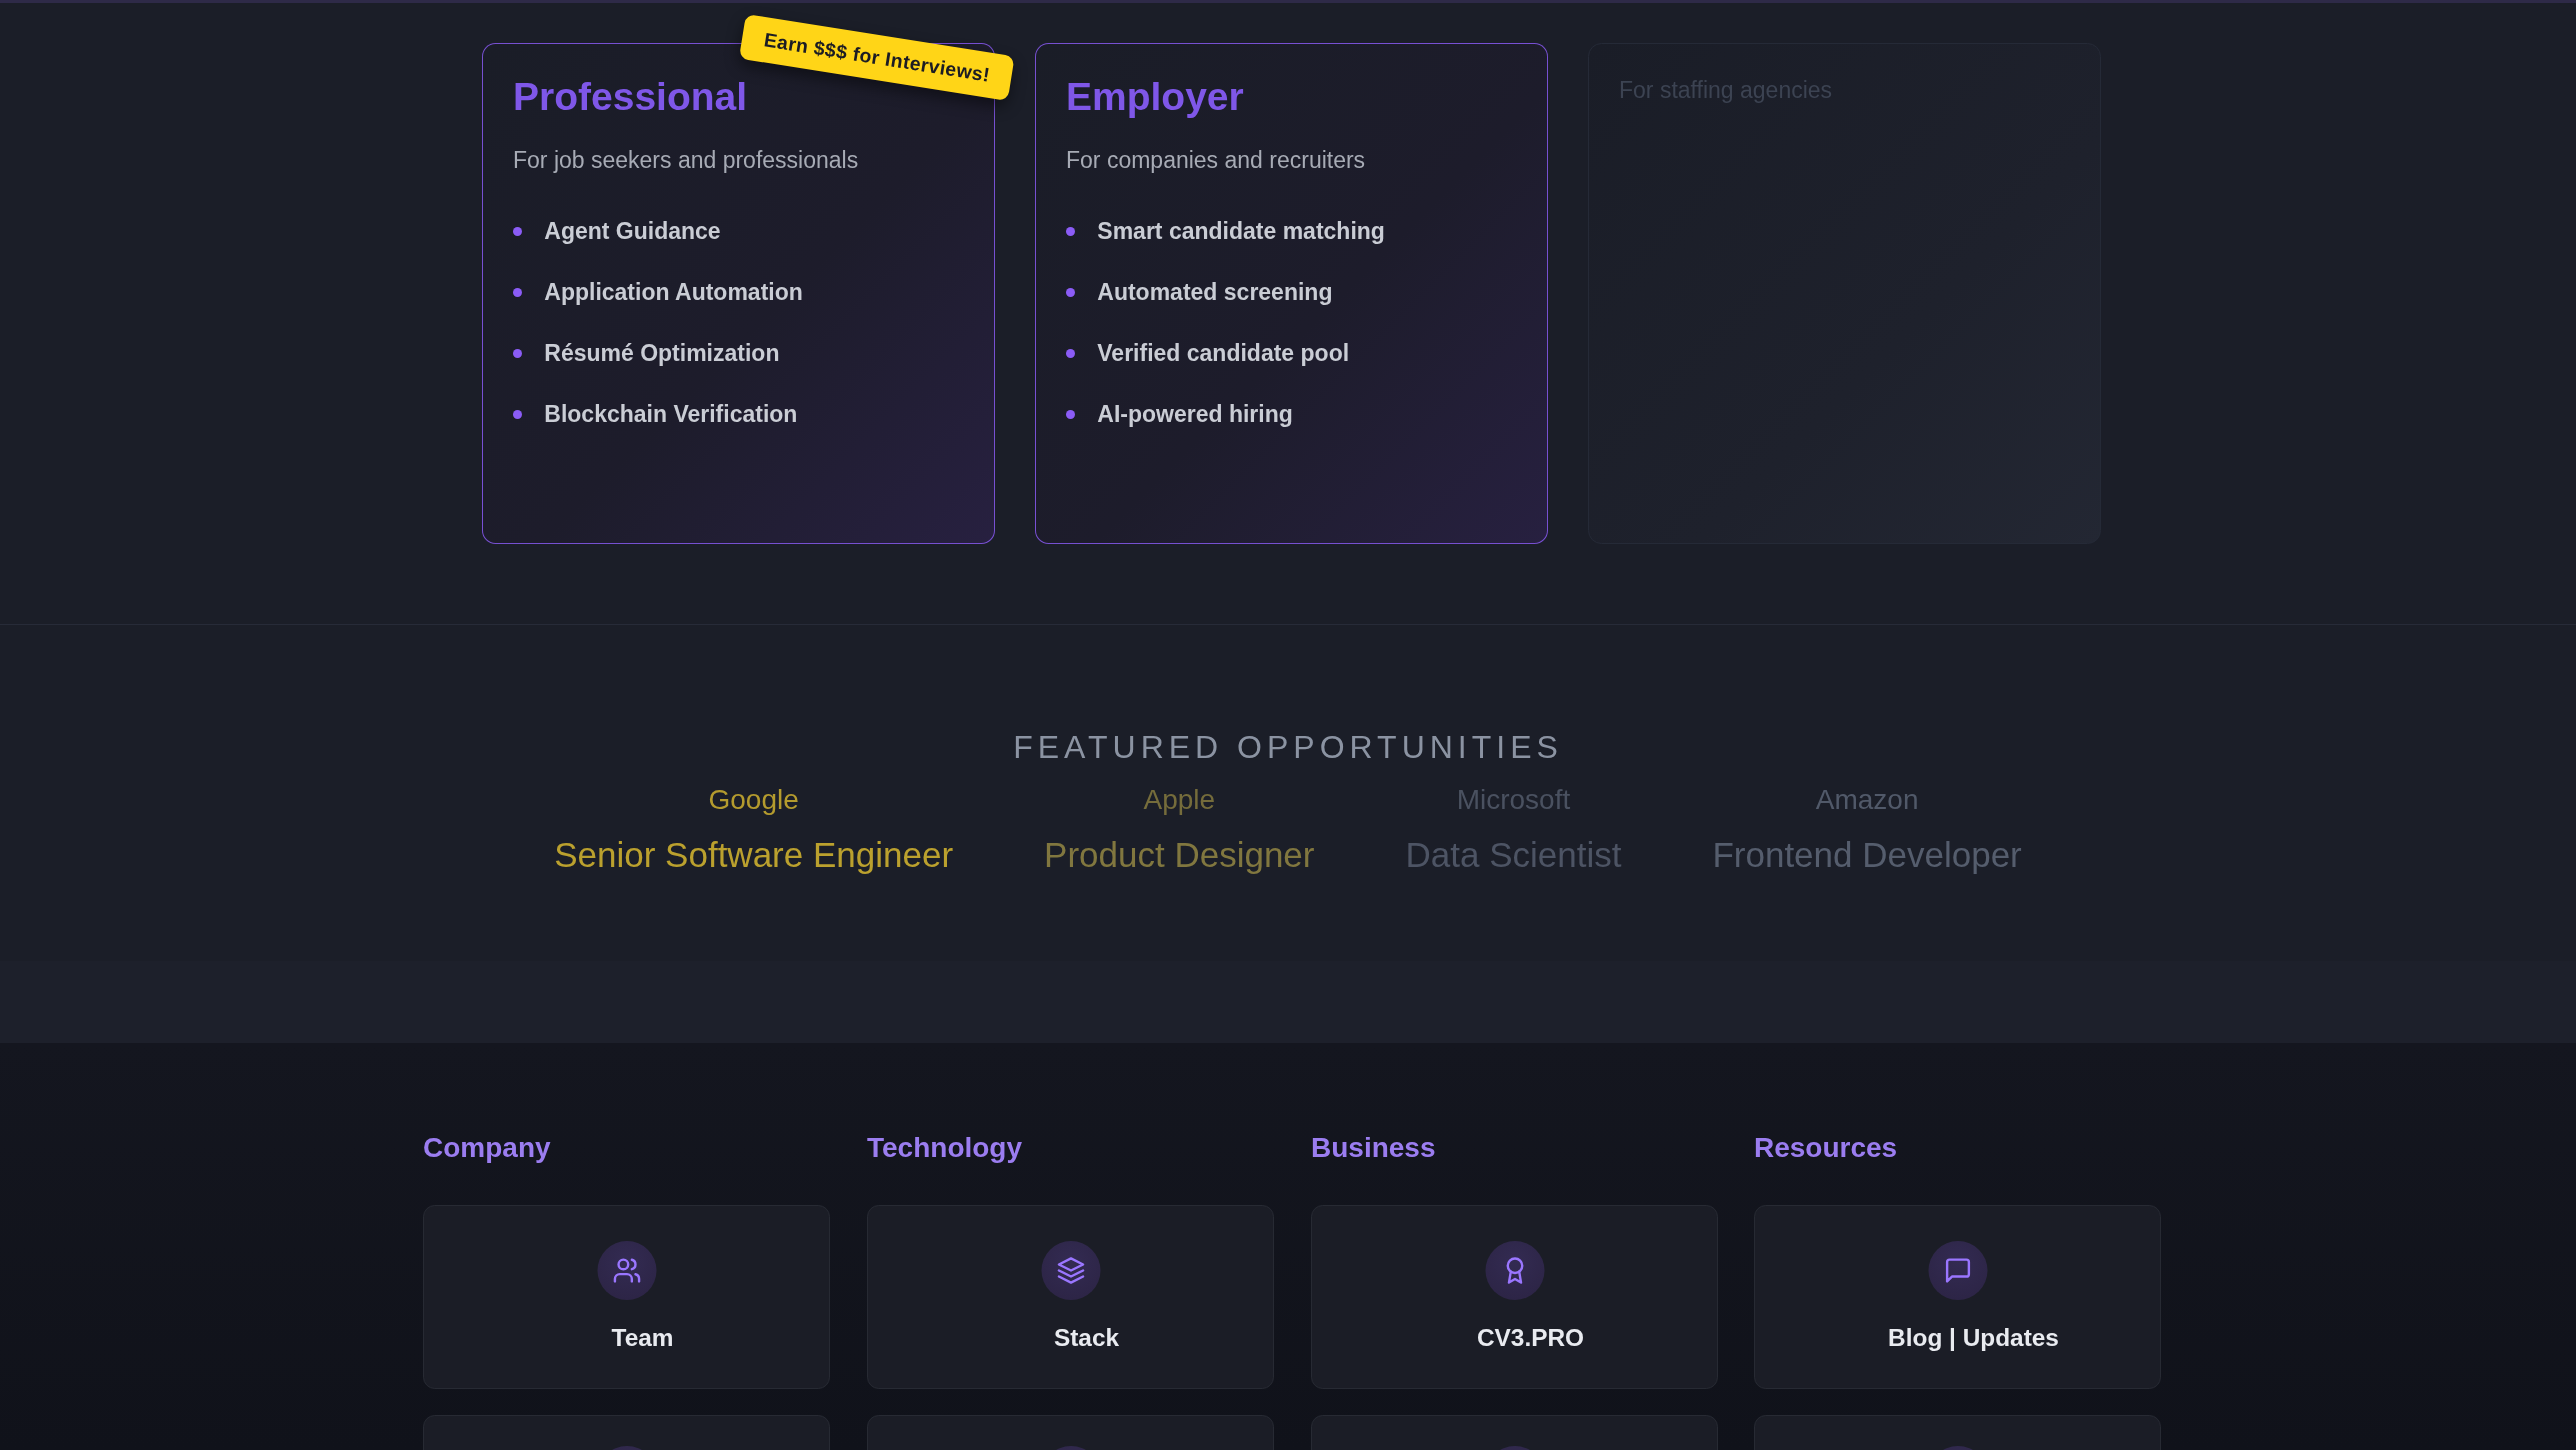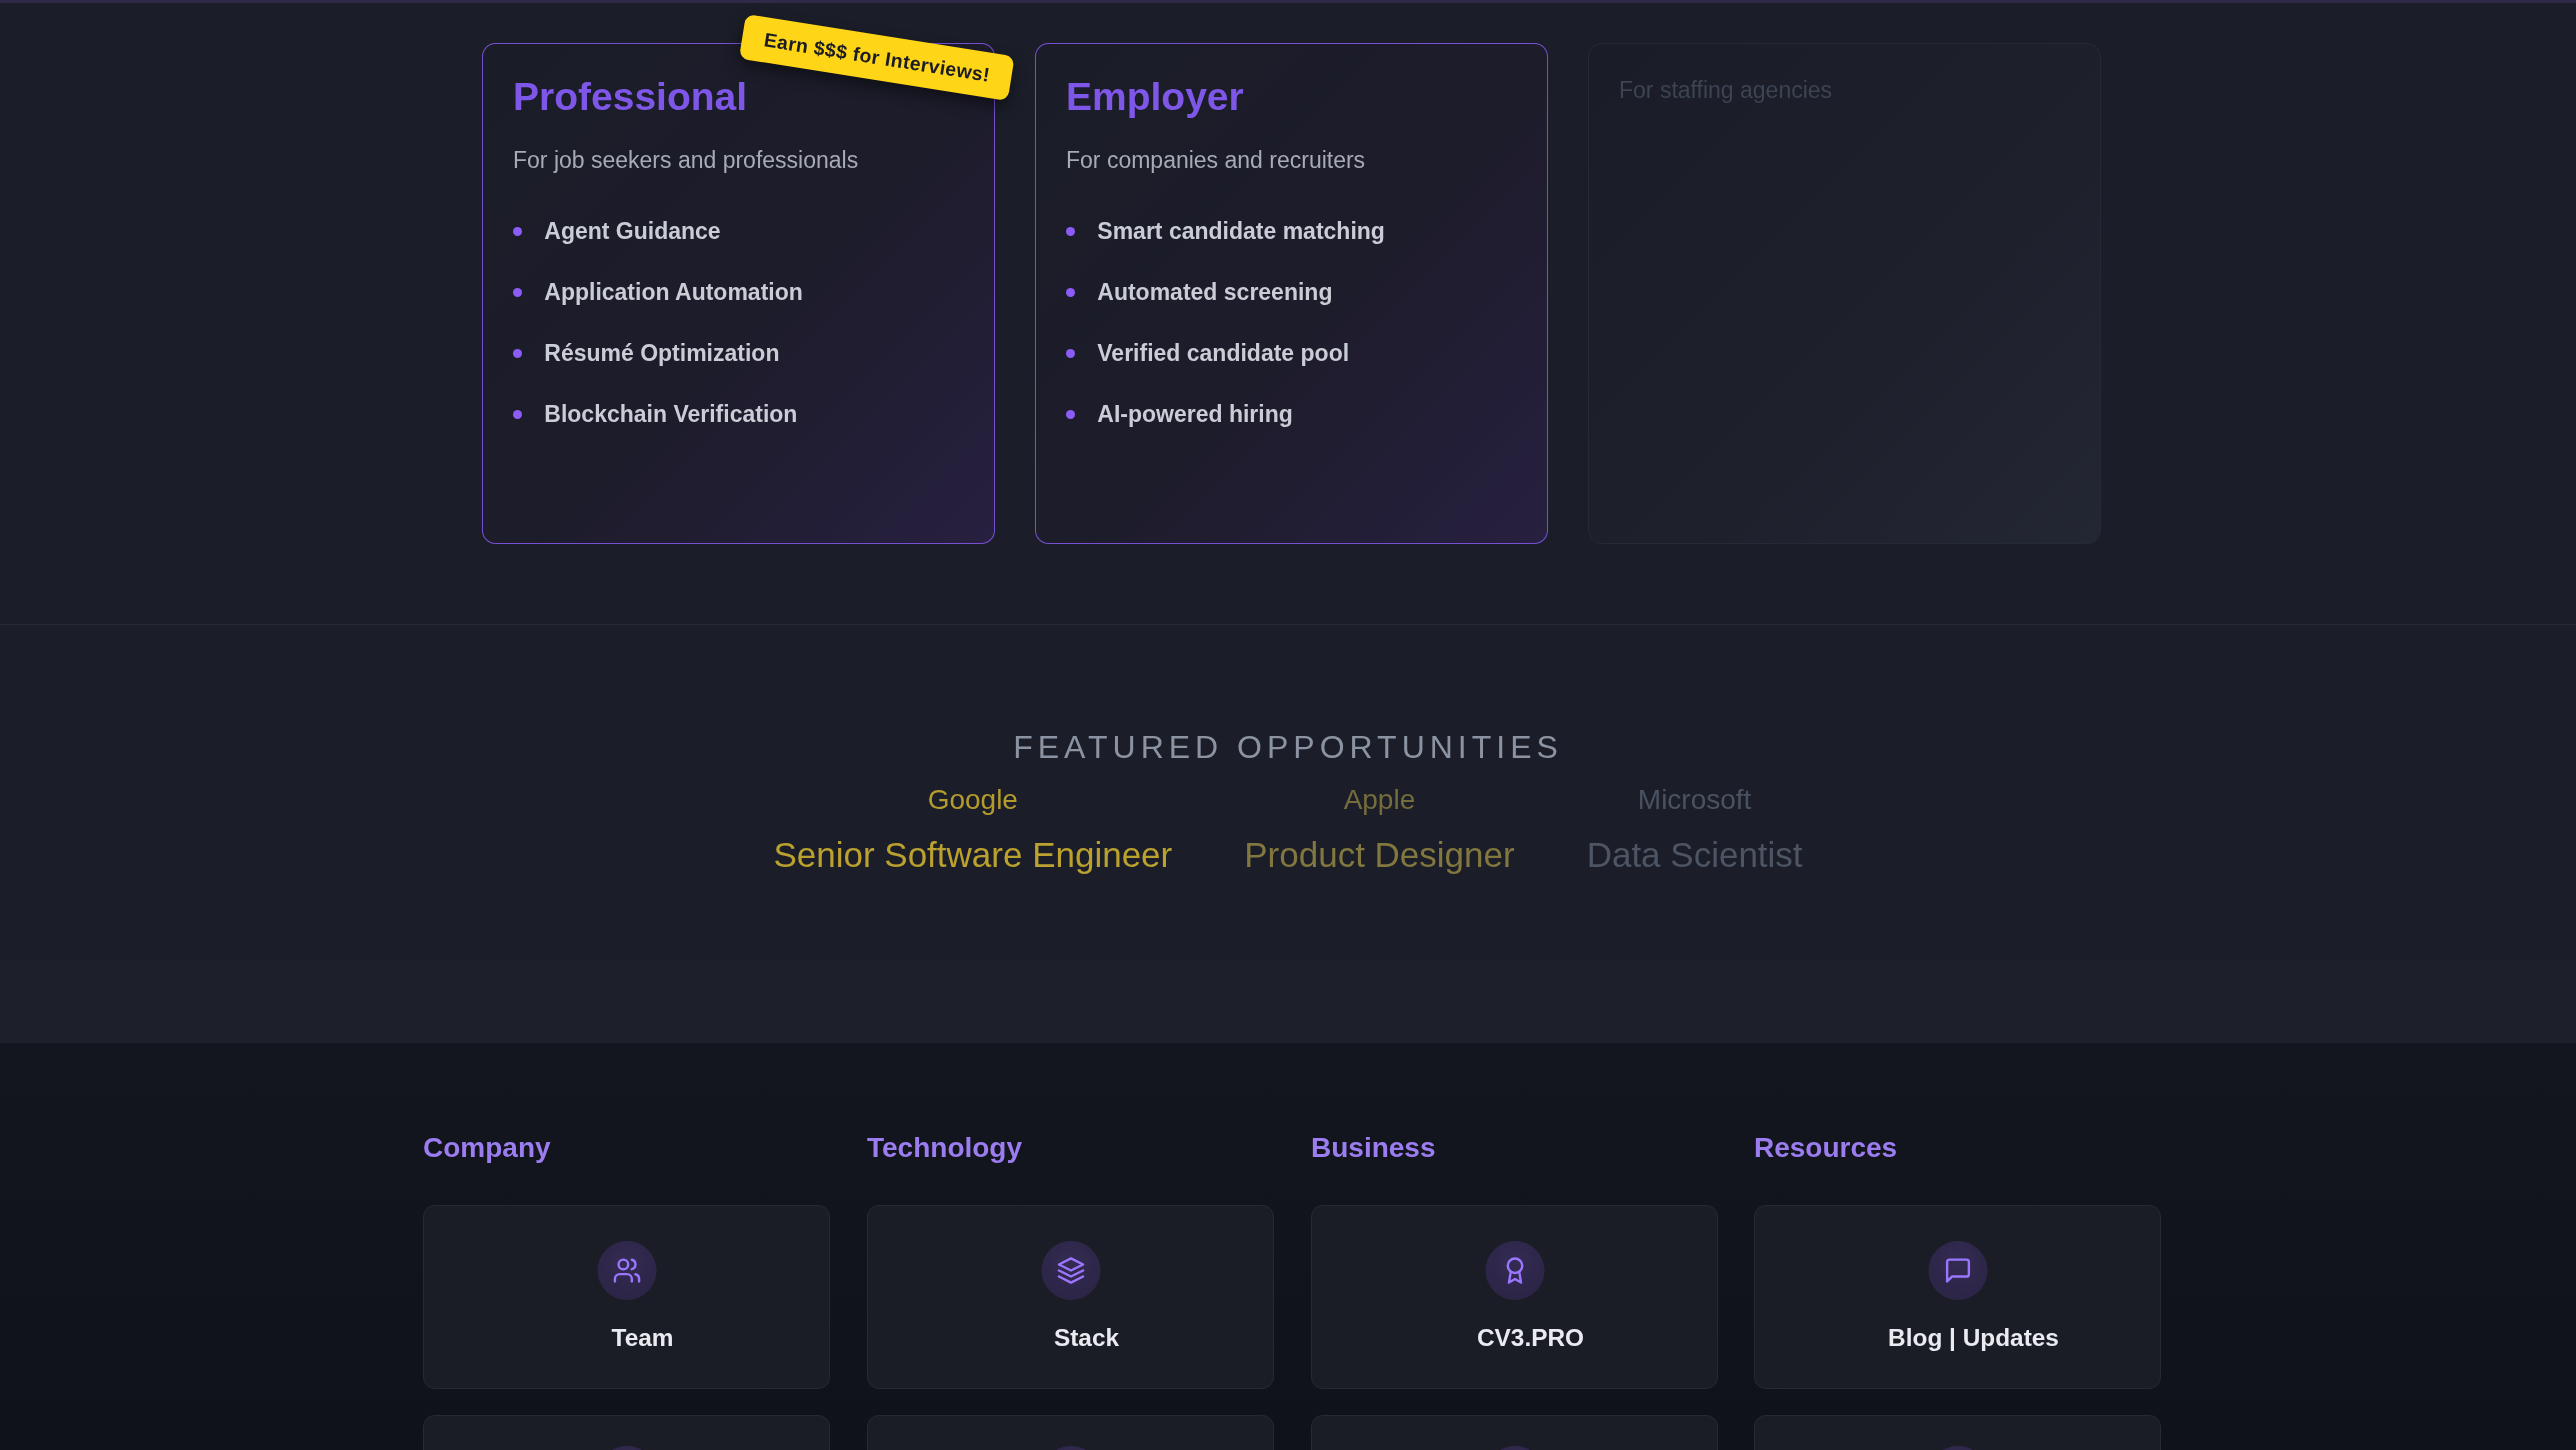--- a/index.html
+++ b/index.html
@@ -35,21 +35,21 @@
          background:#ffd517;color:#1c1c24;font-size:19.4px;font-weight:bold;
          padding:11px 22px;border-radius:9.3px;letter-spacing:0.4px;
          box-shadow:0 6.7px 15px rgba(0,0,0,.45);white-space:nowrap;z-index:5;}
 
   
   .featured-section{position:absolute;left:0;top:625px;width:2576px;height:337px;
                     border-bottom:0.8px solid #272b38;box-sizing:border-box;}
   .featured-title{position:absolute;left:0;top:104px;width:2576px;text-align:center;
                   font-size:32px;font-weight:400;color:#8b93a2;letter-spacing:5px;margin:0;}
   .jobs-row{position:absolute;left:0;top:158px;width:2576px;display:flex;
-            justify-content:center;gap:72px;}
+            justify-content:center;gap:91px;}
   .job-item{text-align:center;}
   .job-company{font-size:28px;margin:0 0 17.7px 0;line-height:1.2;}
   .job-role{font-size:35px;margin:0;line-height:1.2;}
   .job-0 .job-company{color:#b49b2e;} .job-0 .job-role{color:#bba12e;}
   .job-1 .job-company{color:#756c3b;} .job-1 .job-role{color:#81773f;}
   .job-2 .job-company{color:#4a5160;} .job-2 .job-role{color:#4d5464;}
   .job-3 .job-company{color:#515969;} .job-3 .job-role{color:#555d6d;}
 
   
   .strip{position:absolute;left:0;top:961px;width:2576px;height:82px;background:#1d202b;}
@@ -146,20 +146,24 @@
         <div class="job-role">Senior Software Engineer</div>
       </div>
       <div class="job-item job-1">
         <div class="job-company">Apple</div>
         <div class="job-role">Product Designer</div>
       </div>
       <div class="job-item job-2">
         <div class="job-company">Microsoft</div>
         <div class="job-role">Data Scientist</div>
       </div>
+      <div class="job-item job-3">
+        <div class="job-company">Amazon</div>
+        <div class="job-role">Frontend Developer</div>
+      </div>
     </div>
   </section>
 
   <div class="strip"></div>
 
   <footer class="footer">
 
     <div class="footer-col col-0">
       <h4 class="footer-heading">Company</h4>
       <div class="footer-card">

